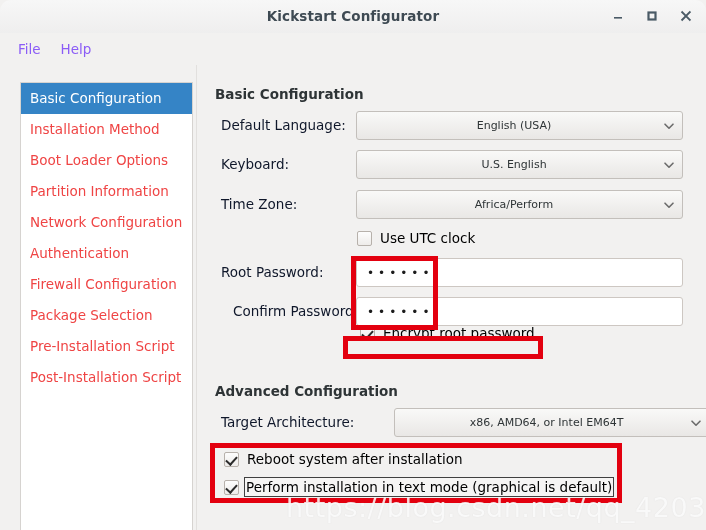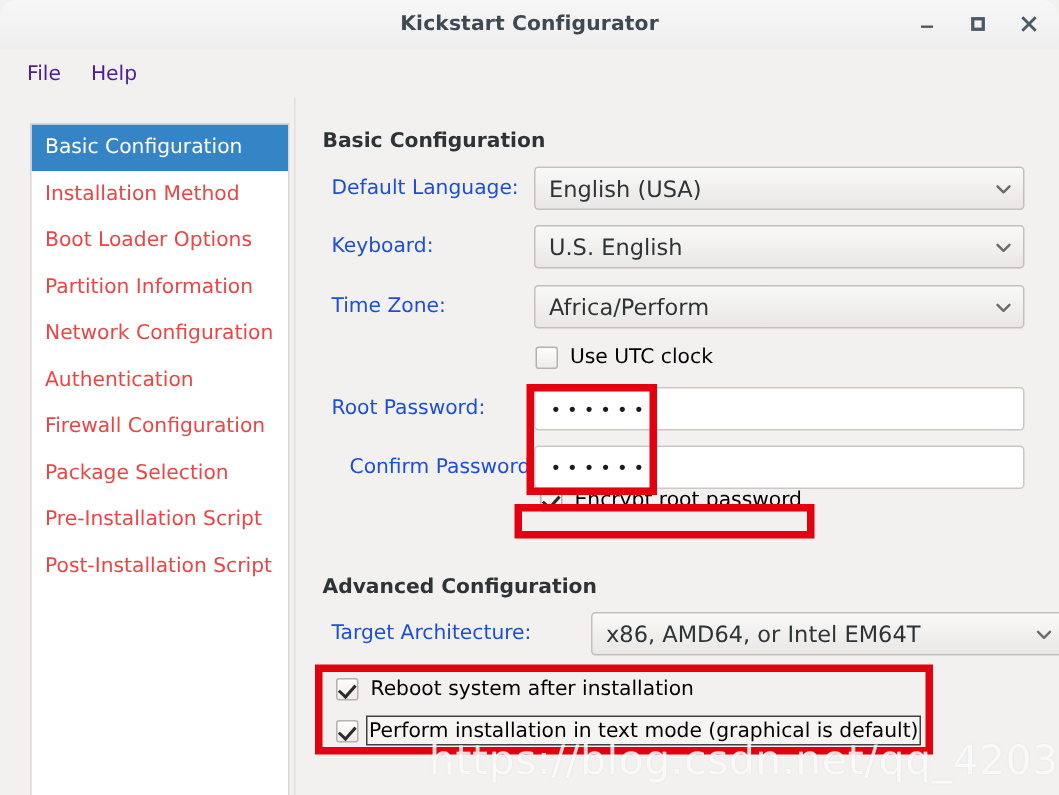--- a/index.html
+++ b/index.html
@@ -70,21 +70,21 @@
     width: 706px;
     height: 32px;
     background: #f2f1f0;
     display: flex;
     align-items: center;
     padding-left: 8px;
     box-sizing: border-box;
   }
   .menu-item {
     font-size: 13.5px;
-    color: #4c1d95;
+    color: #8b5cf6;
     padding: 3px 10px;
     cursor: default;
   }
 
   
   .content {
     position: absolute;
     left: 0; top: 65px;
     width: 706px;
     height: 465px;
@@ -132,43 +132,44 @@
   .section-title {
     position: absolute;
     left: 18px;
     font-size: 13.5px;
     font-weight: bold;
     color: #2e3436;
   }
   .row-label {
     position: absolute;
     font-size: 13.5px;
-    color: #1d4ed8;
+    color: #0f172a;
     white-space: nowrap;
   }
 
   
   .combo {
     position: absolute;
     height: 29px;
     background: linear-gradient(to bottom, #f9f9f8 0%, #e9e7e5 100%);
     border: 1px solid #c3bfbb;
     border-radius: 3px;
     box-sizing: border-box;
     display: flex;
     align-items: center;
     padding: 0 6px 0 9px;
     cursor: default;
   }
   .combo .val {
     flex: 1;
-    font-size: 15px;
+    font-size: 11px;
     color: #2e3436;
     white-space: nowrap;
     overflow: hidden;
+    text-align: center;
   }
   .chev {
     width: 14px; height: 14px;
     display: block;
     flex: none;
     color: #6b6b6b;
   }
 
   
   .entry {

